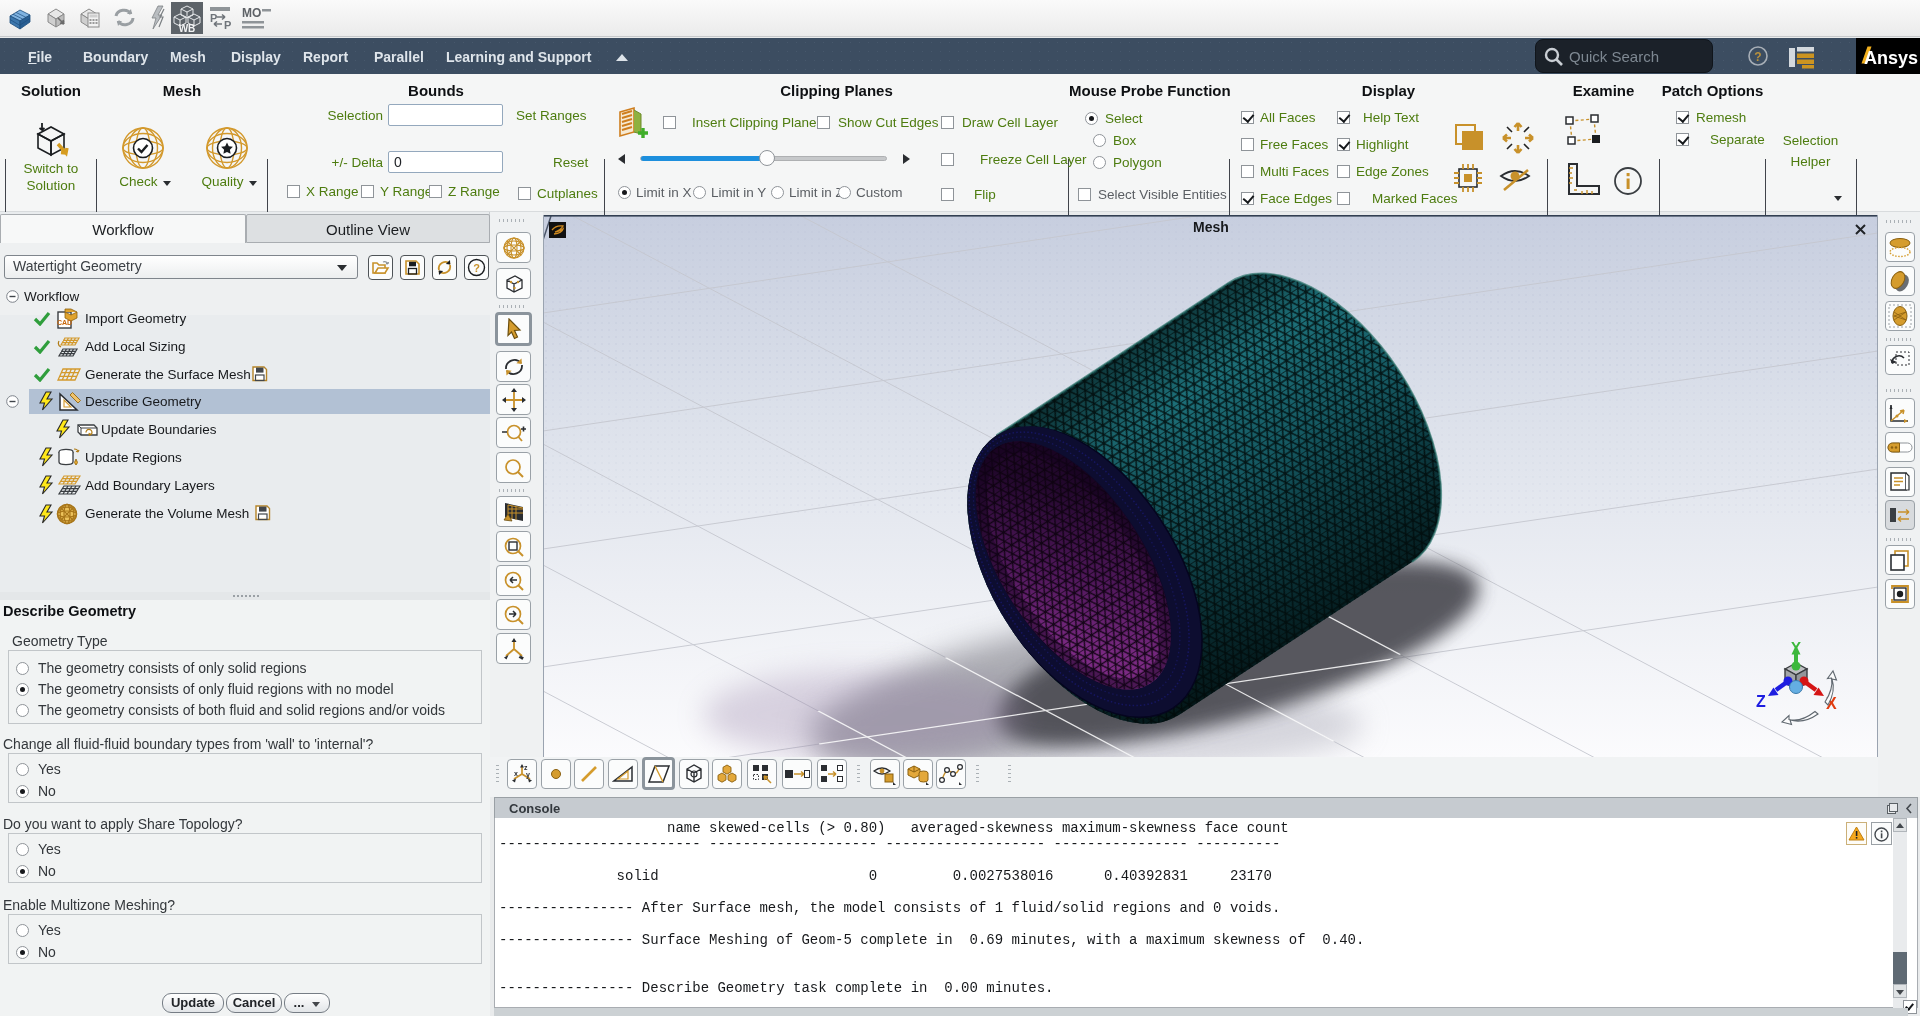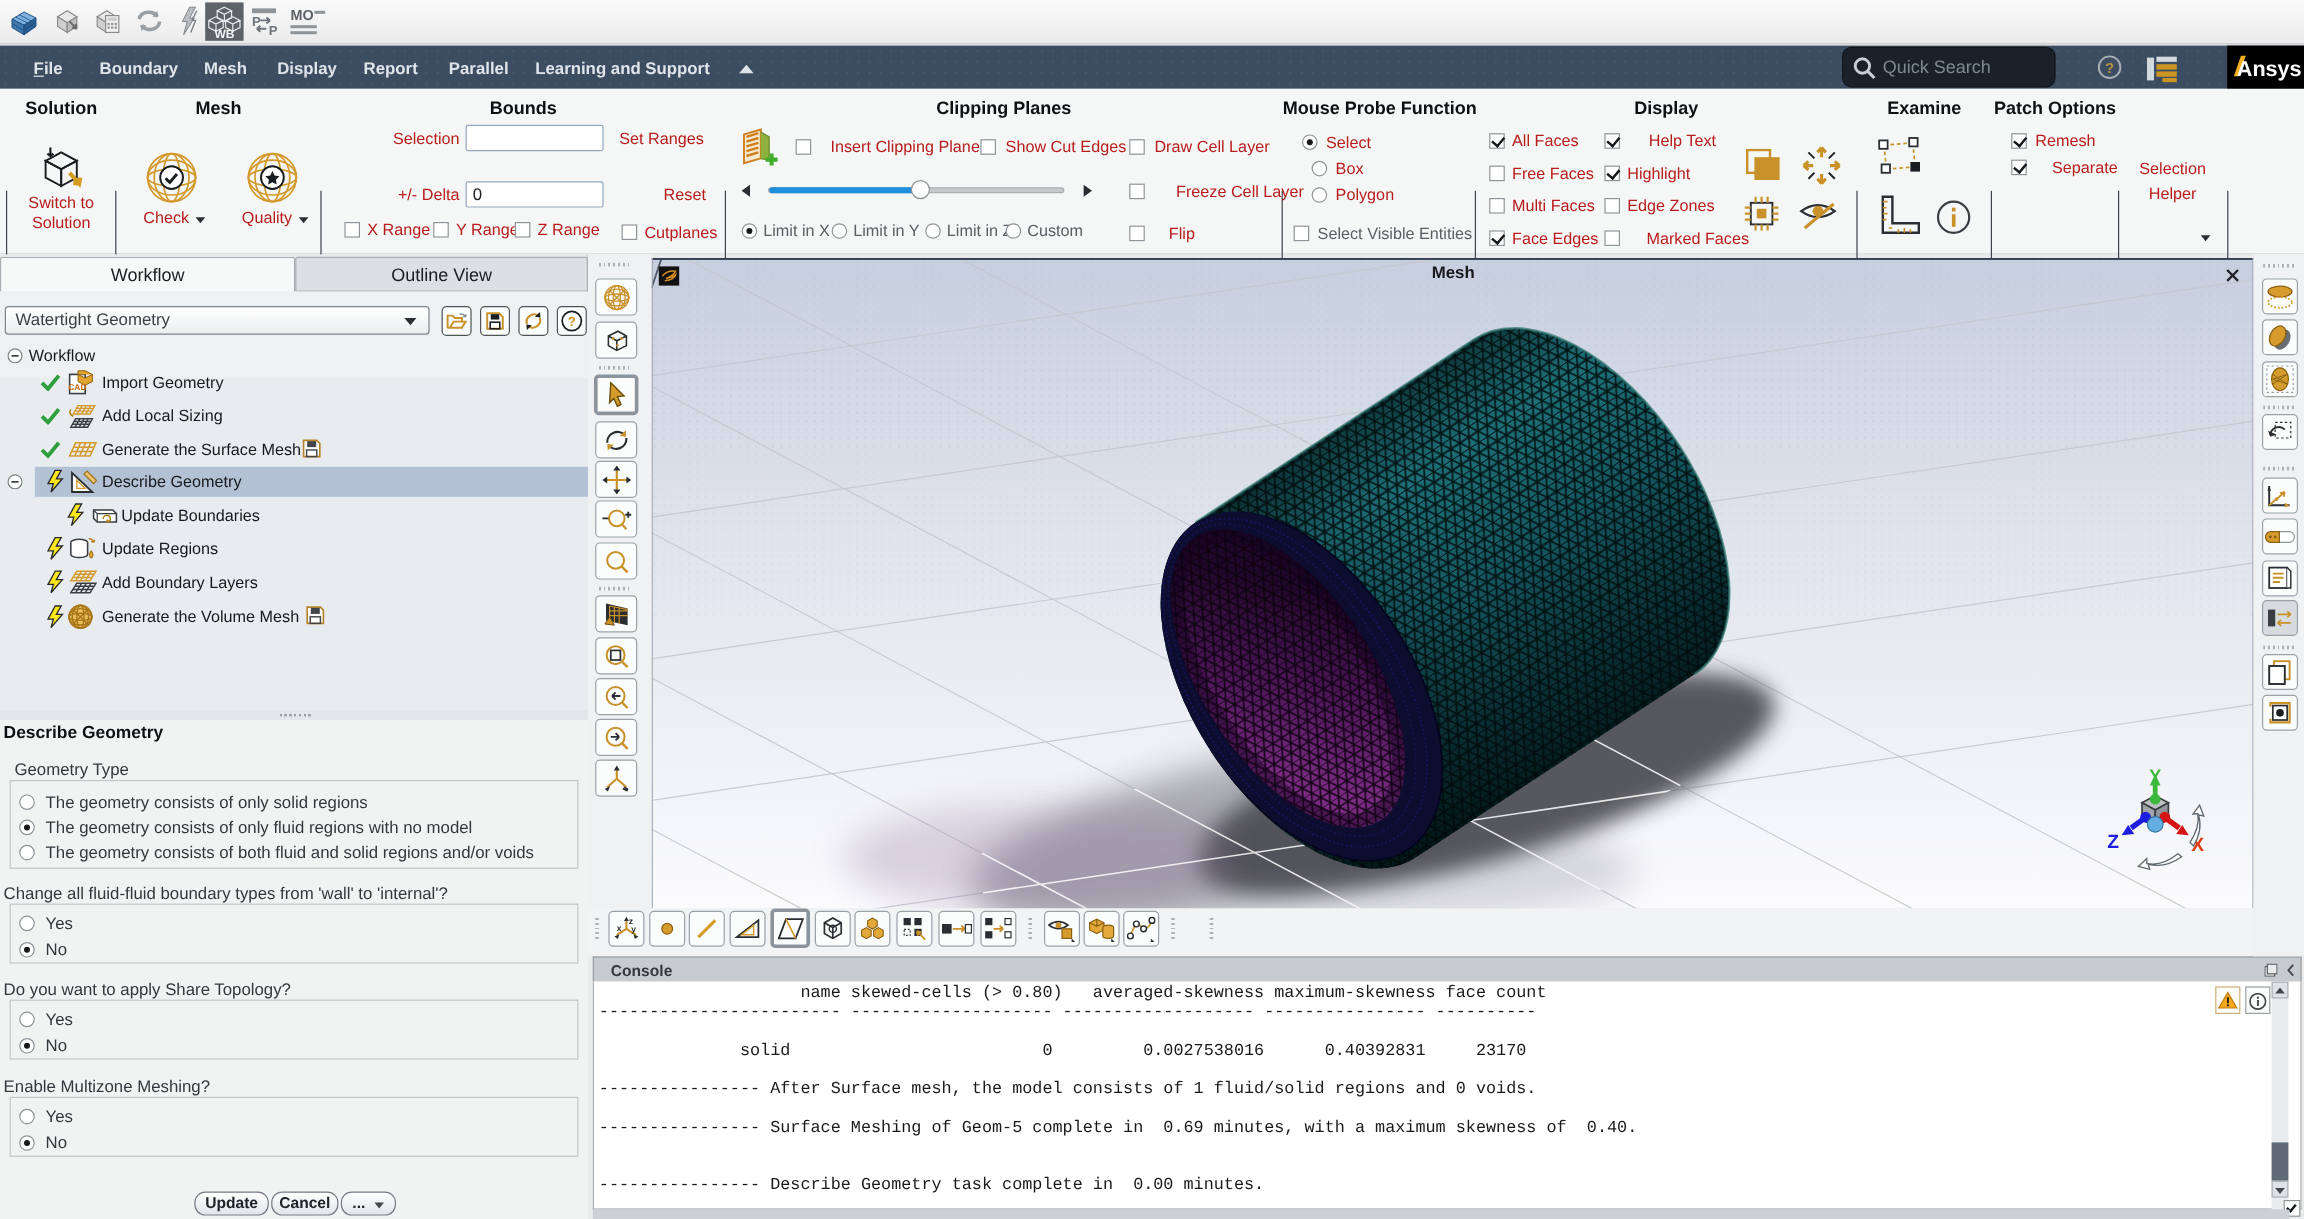--- a/index.html
+++ b/index.html
@@ -3,21 +3,21 @@
 *{margin:0;padding:0;box-sizing:border-box}
 html,body{width:1920px;height:1016px;overflow:hidden}
 body{font-family:"Liberation Sans",sans-serif;background:#e9ebec}
 #app{position:relative;width:1920px;height:1016px}
 .abs{position:absolute}
 .flex{display:flex;align-items:center}
 .cb{position:relative;width:13px;height:13px;background:#fff;border:1px solid #8f9499;flex:none}
 .cb.on::after{content:"";position:absolute;left:3px;top:0px;width:5px;height:8px;border:solid #15181b;border-width:0 2px 2px 0;transform:rotate(40deg)}
 .rad{position:relative;width:13px;height:13px;background:#fff;border:1px solid #8f9499;border-radius:50%;flex:none}
 .rad.on::after{content:"";position:absolute;left:3px;top:3px;width:5px;height:5px;background:#17191c;border-radius:50%}
-.lbl{font-size:13.5px;color:#b91c1c;white-space:nowrap}
+.lbl{font-size:13.5px;color:#4d7c0f;white-space:nowrap}
 .vsep{position:absolute;top:85px;width:1px;height:121px;background:#40444b}
 .stitle{position:absolute;top:82px;font-size:15px;font-weight:bold;color:#0e1013;text-align:center;white-space:nowrap}
 .dna{width:0;height:0;border-left:5px solid transparent;border-right:5px solid transparent;border-top:6px solid #2a2d31}
 .dnas{width:0;height:0;border-left:4px solid transparent;border-right:4px solid transparent;border-top:5px solid #2a2d31}
 .menu-it{font-size:14px;font-weight:bold;color:#dfe5eb;position:absolute;top:11px;white-space:nowrap}
 .tbv{position:absolute;left:496px;width:35px;height:31px;border:1px solid #9aa1a7;border-radius:4px;background:#fbfcfc;display:flex;align-items:center;justify-content:center}
 .tbb{position:absolute;width:30px;height:30px;border:1px solid #9aa1a7;border-radius:4px;background:#fbfcfc;display:flex;align-items:center;justify-content:center}
 .tbr{position:absolute;left:1885px;width:30px;height:30px;border:1px solid #9aa1a7;border-radius:4px;background:#fbfcfc;display:flex;align-items:center;justify-content:center}
 .gbox{position:absolute;left:8px;width:474px;border:1px solid #c2c6c9;background:#f1f3f3}
 .qlbl{position:absolute;left:3px;font-size:14px;color:#33373b;white-space:nowrap}
@@ -285,21 +285,21 @@
         <span class="lbl">Free Faces</span>
       </div>
  <div class="abs flex" style="left:1241px;top:90px;gap:6px">
         <span class="cb"></span>
         <span class="lbl">Multi Faces</span>
       </div>
  <div class="abs flex" style="left:1241px;top:117px;gap:6px">
         <span class="cb on"></span>
         <span class="lbl">Face Edges</span>
       </div>
- <div class="abs flex" style="left:1337px;top:36px;gap:24px">
+ <div class="abs flex" style="left:1337px;top:36px;gap:13px">
         <span class="cb on"></span>
         <span class="lbl">Help Text</span>
       </div>
  <div class="abs flex" style="left:1337px;top:63px;gap:6px">
         <span class="cb on"></span>
         <span class="lbl">Highlight</span>
       </div>
  <div class="abs flex" style="left:1337px;top:90px;gap:6px">
         <span class="cb"></span>
         <span class="lbl">Edge Zones</span>

